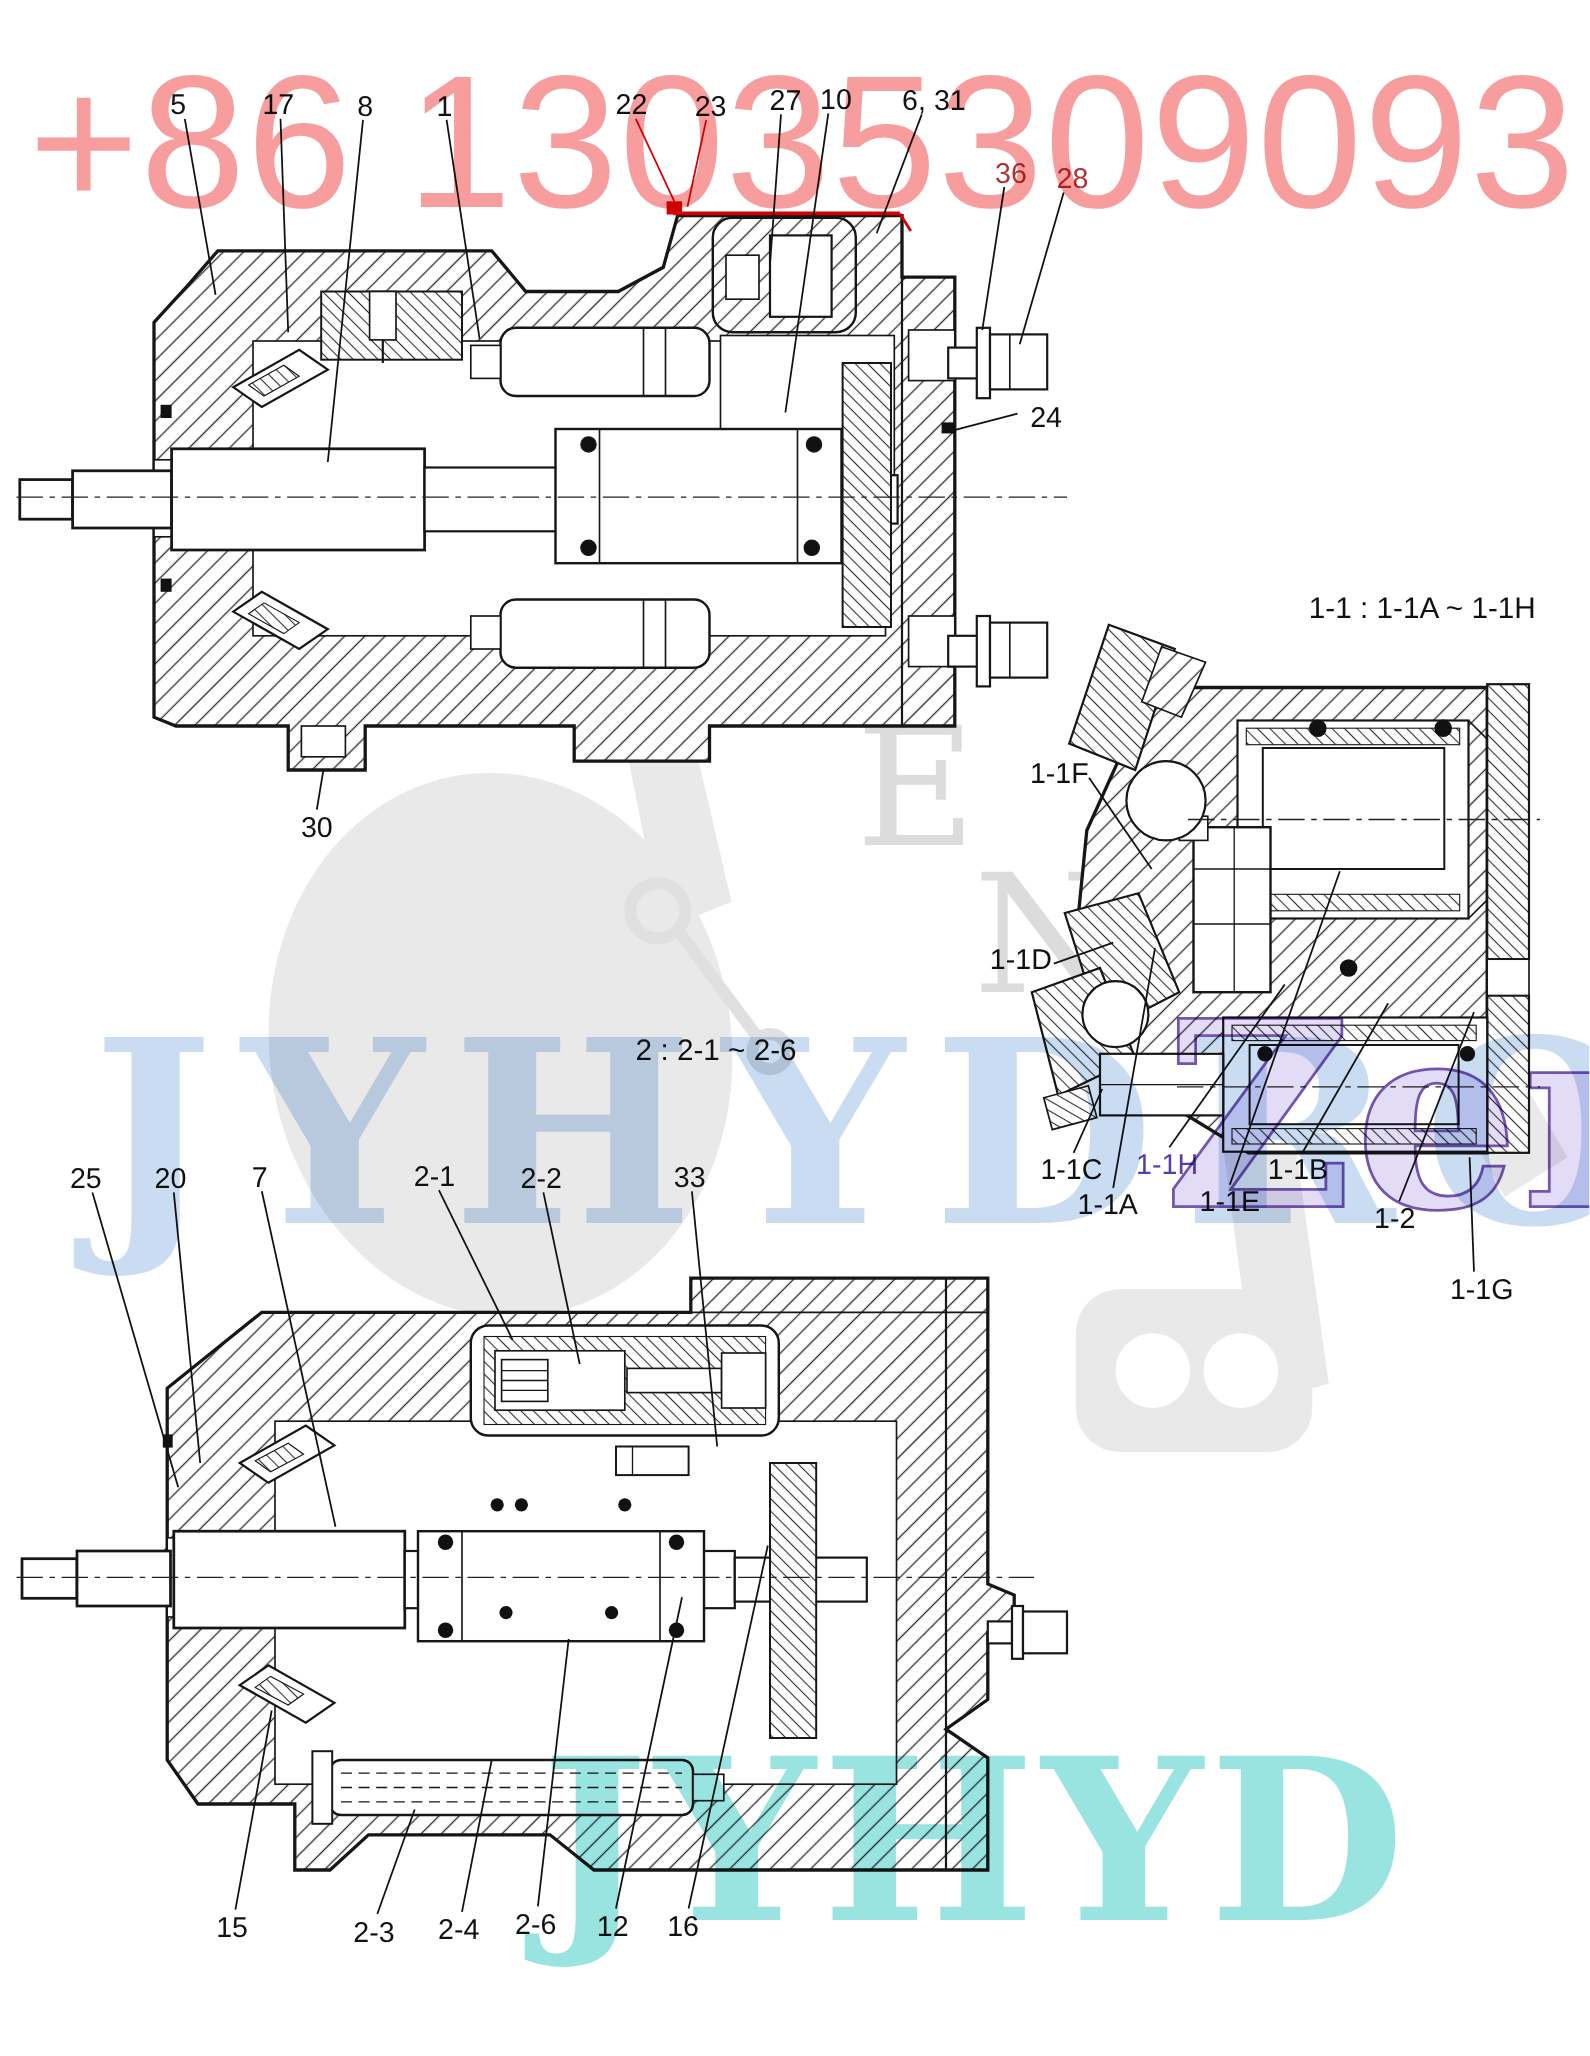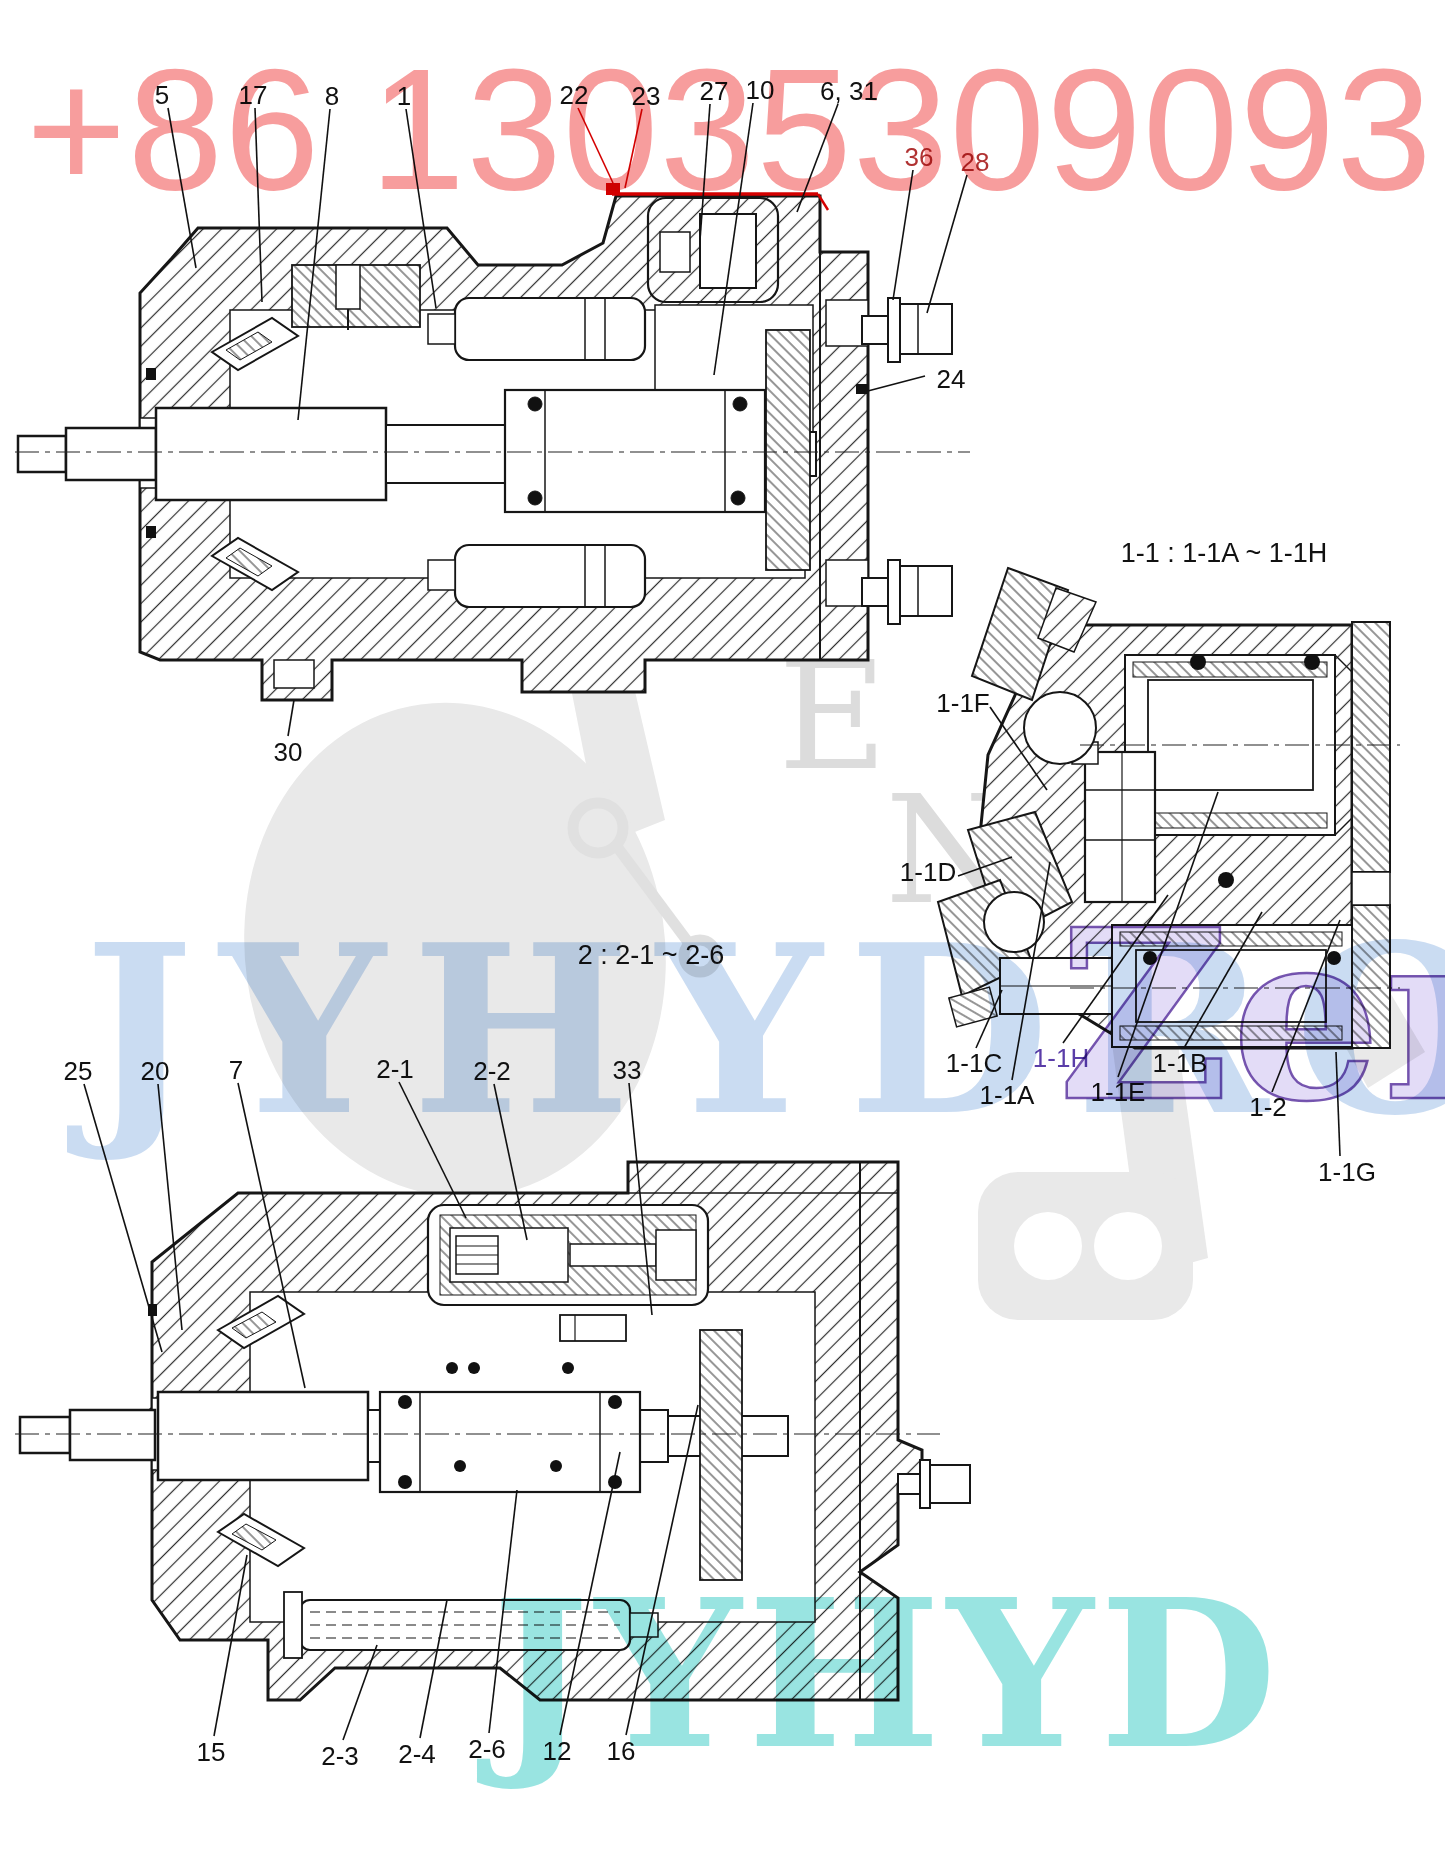--- a/index.html
+++ b/index.html
@@ -312,21 +312,21 @@
         <text x="627" y="1079" fill="#111" class="callout">33</text>
         <text x="211" y="1761" fill="#111" class="callout">15</text>
         <text x="340" y="1765" fill="#111" class="callout">2-3</text>
         <text x="417" y="1763" fill="#111" class="callout">2-4</text>
         <text x="487" y="1758" fill="#111" class="callout">2-6</text>
         <text x="557" y="1760" fill="#111" class="callout">12</text>
         <text x="621" y="1760" fill="#111" class="callout">16</text>
       </g>
   </svg>
 
-  <div class="view-title" style="left:1224px;top:538px;">1-1 : 1-1A ~ 1-1H</div>
+  <div class="view-title" style="left:1293px;top:538px;">1-1 : 1-1A ~ 1-1H</div>
   <div class="view-title" style="left:651px;top:940px;">2 : 2-1 ~ 2-6</div>
 
   <div class="wm phone">+86 13035309093</div>
   <div class="wm blue">JYHYDRO</div>
   <div class="wm purple">Zeng</div>
   <div class="wm cyan">JYHYD</div>
 
 </div>
 
 </body></html>

